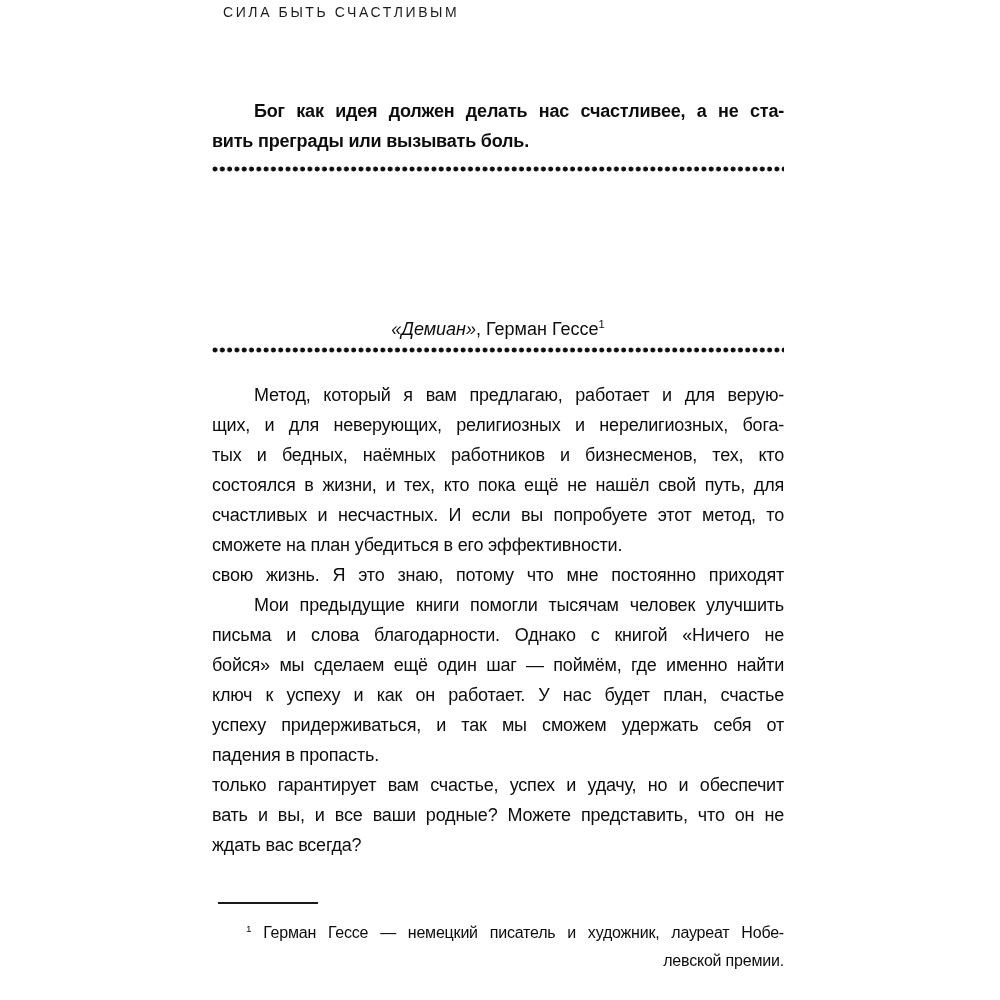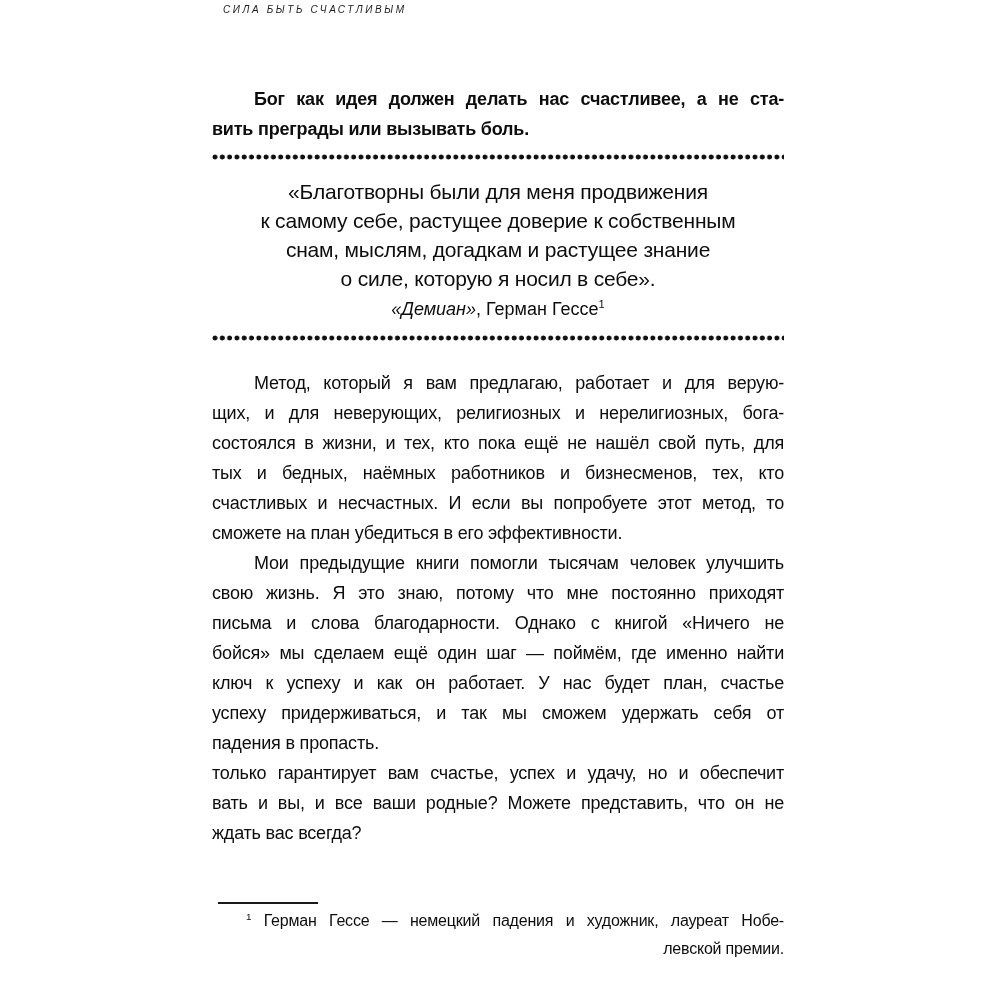--- a/index.html
+++ b/index.html
@@ -16,29 +16,28 @@
     position: relative;
     width: 1000px;
     height: 1000px;
     background: #ffffff;
   }
   .abs { position: absolute; }
 
   
   .running-head {
     left: 223px; top: 4px;
-    font-size: 10px;
+    font-size: 14px;
     letter-spacing: 2.6px;
     color: #1c1c1c;
     white-space: nowrap;
-    font-style: italic;
   }
 
   
-  .col { left: 212px; width: 572px; }
+  .col { left: 212px; width: 572px; margin-top: 12px; }
 
   
   .line {
     text-align: justify;
     text-align-last: justify;
     letter-spacing: -0.2px;
   }
   .line.last { text-align-last: left; }
 
   
@@ -56,21 +55,21 @@
   .sep2 { top: 335px; }
 
   
   .quote { top: 177px; font-size: 21px; line-height: 29px; }
   .quote .line, .quote .line.last {
     text-align: center;
     text-align-last: center;
     text-indent: 0;
   }
   .attribution {
-    top: 296px;
+    top: 304px;
     font-size: 18px;
     line-height: 26px;
     text-align: center;
   }
   .attribution .src { font-style: italic; }
 
   
   .body-text { top: 368px; font-size: 18px; line-height: 30px; }
   .para .line.first { text-indent: 42px; }
 
@@ -108,62 +107,56 @@
 
   <div class="abs running-head">СИЛА БЫТЬ СЧАСТЛИВЫМ</div>
 
   <div class="abs col lead">
       <div class="line first">Бог как идея должен делать нас счастливее, а не ста-</div>
       <div class="line last">вить преграды или вызывать боль.</div>
     </div>
 
   <div class="abs col dotted-sep sep1"></div>
 
-  <div class="abs col quote">
-      <div class="line first">«Благотворны были для меня продвижения</div>
-      <div class="line">к самому себе, растущее доверие к собственным</div>
-      <div class="line">снам, мыслям, догадкам и растущее знание</div>
-      <div class="line last">о силе, которую я носил в себе».</div>
-    </div>
 
   <div class="abs col attribution">
     <span class="src">«Демиан»</span><span>, Герман Гессе</span><sup>1</sup>
   </div>
 
   <div class="abs col dotted-sep sep2"></div>
 
   <div class="abs col body-text">
     <div class="para">
         <div class="line first">Метод, который я вам предлагаю, работает и для верую-</div>
         <div class="line">щих, и для неверующих, религиозных и нерелигиозных, бога-</div>
+        <div class="line">тых и бедных, наёмных работников и бизнесменов, тех, кто</div>
         <div class="line">состоялся в жизни, и тех, кто пока ещё не нашёл свой путь, для</div>
-        <div class="line">тых и бедных, наёмных работников и бизнесменов, тех, кто</div>
         <div class="line">счастливых и несчастных. И если вы попробуете этот метод, то</div>
         <div class="line last">сможете на план убедиться в его эффективности.</div>
       </div>
     <div class="para">
+        <div class="line">свою жизнь. Я это знаю, потому что мне постоянно приходят</div>
         <div class="line first">Мои предыдущие книги помогли тысячам человек улучшить</div>
-        <div class="line">свою жизнь. Я это знаю, потому что мне постоянно приходят</div>
         <div class="line">письма и слова благодарности. Однако с книгой «Ничего не</div>
         <div class="line">бойся» мы сделаем ещё один шаг — поймём, где именно найти</div>
         <div class="line">ключ к успеху и как он работает. У нас будет план, счастье</div>
         <div class="line">успеху придерживаться, и так мы сможем удержать себя от</div>
         <div class="line last">падения в пропасть.</div>
       </div>
     <div class="para">
         <div class="line">только гарантирует вам счастье, успех и удачу, но и обеспечит</div>
         <div class="line">вать и вы, и все ваши родные? Можете представить, что он не</div>
         <div class="line last">ждать вас всегда?</div>
       </div>
   </div>
 
   <div class="abs footnote-rule"></div>
 
   <div class="abs col footnote">
     <div class="fn-first">
-      <sup>1</sup>&nbsp;<span>Герман Гессе — немецкий падения и художник, лауреат Нобе-</span>
+      <sup>1</sup>&nbsp;<span>Герман Гессе — немецкий писатель и художник, лауреат Нобе-</span>
     </div>
     <div class="fn-rest">левской премии.</div>
   </div>
 
   <div class="abs page-number">14</div>
 
 </div>
 
 </body></html>

